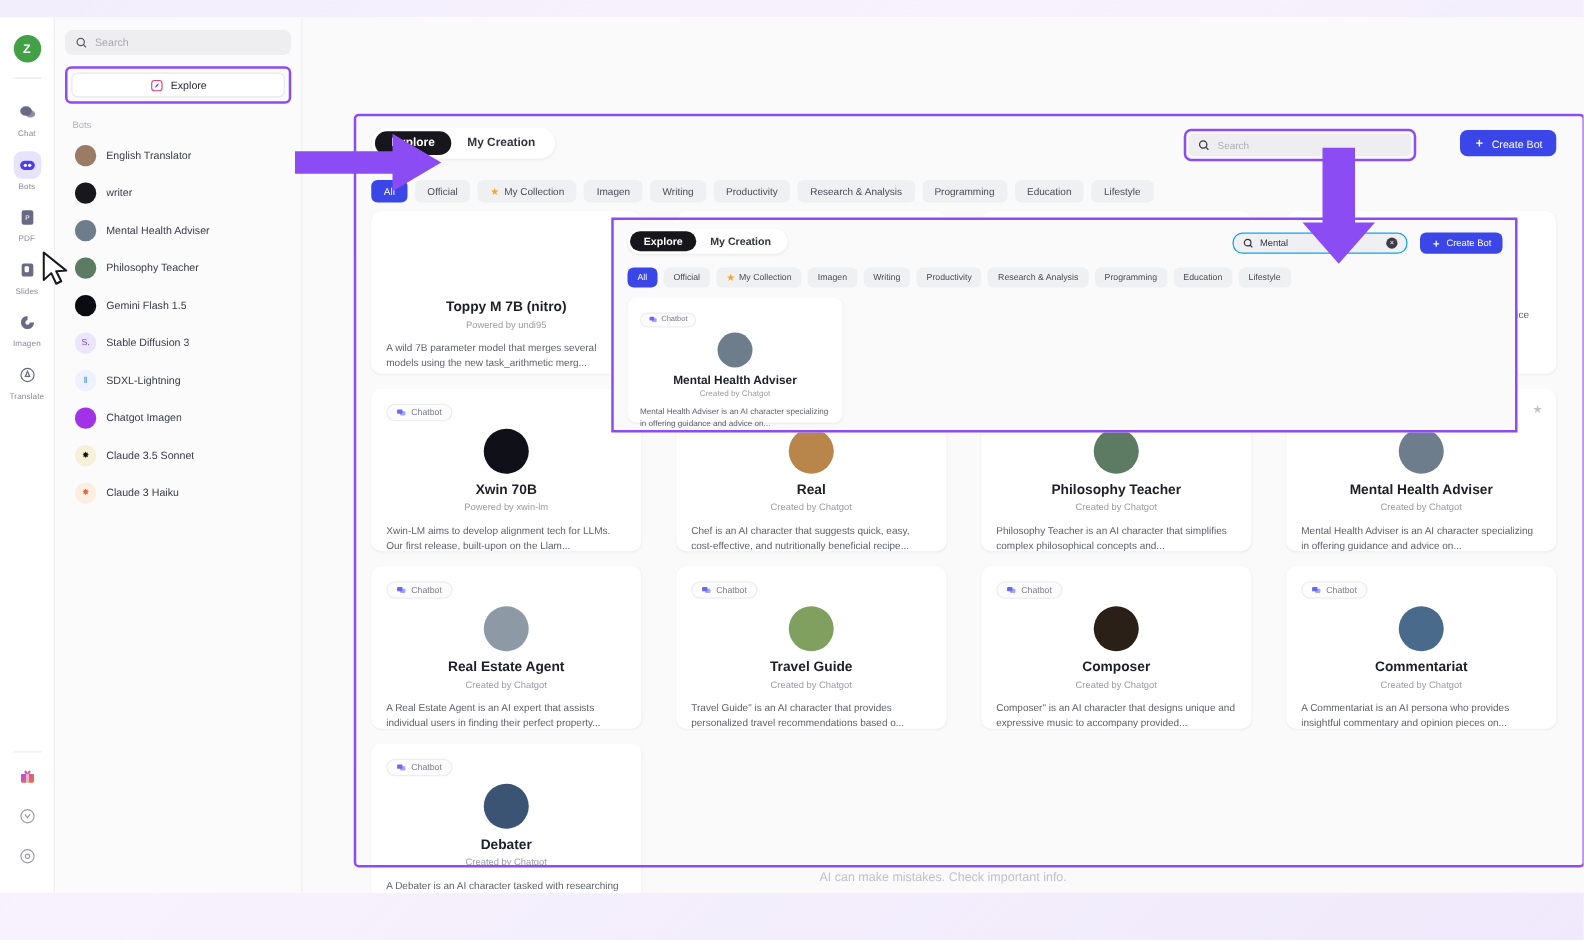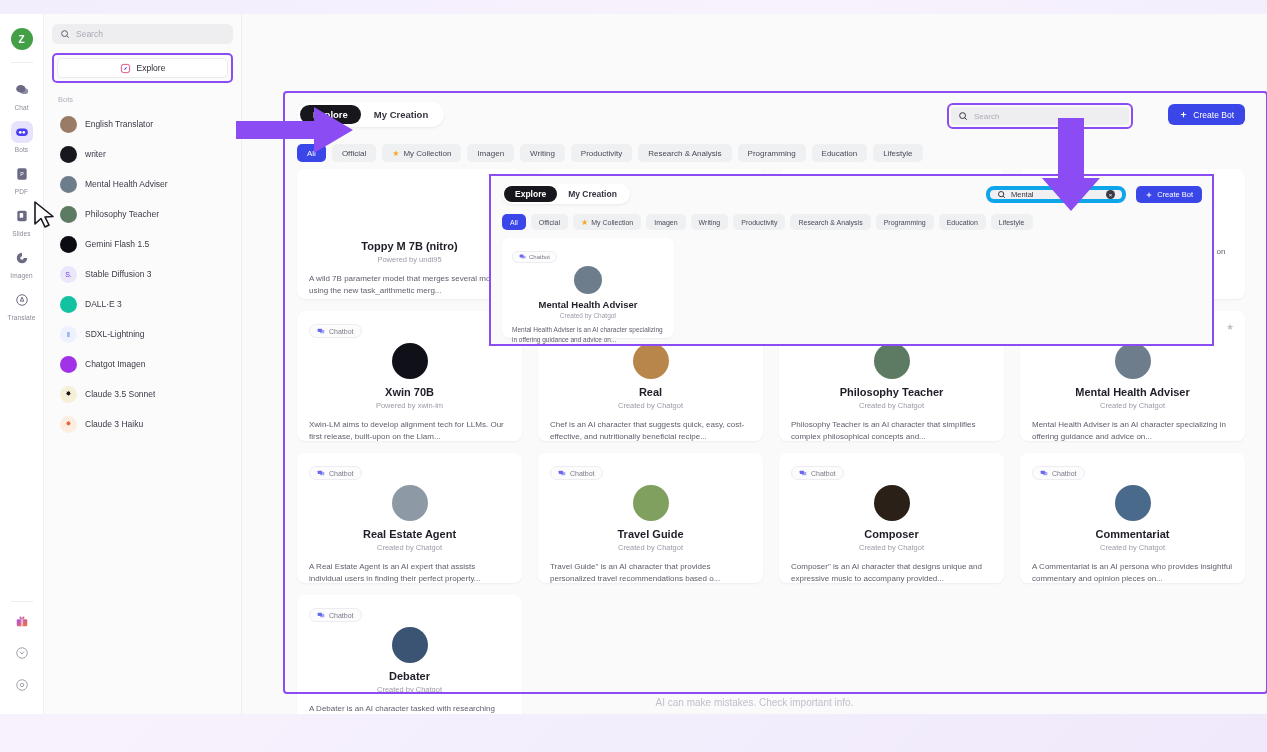--- a/index.html
+++ b/index.html
@@ -89,21 +89,21 @@
   .createbtn { position: absolute; right: 0; top: 2px; height: 21px;
       background: #3b46e8; color: #fff; border-radius: 6px; font-size: 8.5px;
       display: flex; align-items: center; gap: 5px; padding: 0 11px; cursor: pointer; }
   .chips { position: absolute; left: 55px; top: 130px; right: 22px; display: flex; gap: 6px; }
   .chip { height: 18px; border-radius: 5px; background: #eff0f2; color: #4a4a58;
           font-size: 8px; display: flex; align-items: center; gap: 4px; padding: 0 10px; cursor: pointer; white-space: nowrap;}
   .chip.on { background: #3b46e8; color: #fff; }
   .star { color: #f5a623; font-size: 8px; }
   
   .grid { position: absolute; left: 55px; top: 155px; right: 22px;
-          display: grid; grid-template-columns: repeat(4,1fr); gap: 12px 16px; }
+          display: grid; grid-template-columns: repeat(4,1fr); gap: 12px 28px; }
   .card { background: #fff; border-radius: 8px; height: 130px; padding: 10px 12px;
           position: relative; box-shadow: 0 1px 2px rgba(16,16,40,.05); overflow: hidden; cursor: pointer;}
   .badge { display: inline-flex; align-items: center; gap: 4px; height: 14px;
            border: 1px solid #ededf1; border-radius: 8px; padding: 0 7px;
            font-size: 7px; color: #7a7a88; background: #fcfcfd; }
   .cardstar { position: absolute; right: 11px; top: 11px; color: #c2c2cd; font-size: 9px; }
   .cav { width: 36px; height: 36px; border-radius: 50%; margin: 4px auto 0; display:block; }
   .ctitle { text-align: center; font-size: 11px; font-weight: bold; color: #1e1e28; margin-top: 7px; }
   .csub { text-align: center; font-size: 7.5px; color: #9b9ba8; margin-top: 3px; }
   .cdesc { font-size: 8px; color: #60606e; line-height: 1.45; margin-top: 9px; }
@@ -116,21 +116,21 @@
   }
   #inset .i-seg { position: absolute; left: 11px; top: 7px; }
   #inset .segwrap2 { display: inline-flex; align-items: center; background:#fff; border-radius: 12px; padding: 2px; box-shadow: 0 1px 3px rgba(0,0,0,.07);}
   #inset .seg2 { padding: 3px 11px; border-radius: 10px; font-size: 8.5px; font-weight: bold; color: #33333f; cursor:pointer;}
   #inset .seg2.on { background: #16161c; color: #fff; }
   #inset .i-chips { position: absolute; left: 11px; top: 38px; display: flex; gap: 5px; }
   #inset .i-chip { height: 16px; border-radius: 5px; background: #eff0f2; color: #4a4a58;
          font-size: 7px; display: flex; align-items: center; gap: 3px; padding: 0 8px; white-space: nowrap; cursor:pointer;}
   #inset .i-chip.on { background: #3b46e8; color: #fff; }
   #inset .i-search { position: absolute; right: 86px; top: 10px; width: 140px; height: 17px;
-        background: #f0f0f3; border: 4px solid #0ea5e9; border-radius: 8px;
+        background: #f0f0f3; border: 1px solid #0ea5e9; border-radius: 8px;
         display: flex; align-items: center; gap: 5px; padding: 0 7px; font-size: 7.5px; color: #33333f;}
   #inset .i-clear { margin-left: auto; width: 9px; height: 9px; border-radius: 50%;
         background: #3b3b47; color: #fff; font-size: 6px; display:flex;align-items:center;justify-content:center; cursor:pointer;}
   #inset .i-create { position: absolute; right: 10px; top: 10px; height: 17px; background: #3b46e8;
         color: #fff; border-radius: 5px; font-size: 7.5px; display: flex; align-items: center; gap: 4px; padding: 0 9px; cursor:pointer;}
   #inset .i-card { position: absolute; left: 11px; top: 62px; width: 172px; height: 100px;
         background: #fff; border-radius: 7px; padding: 8px 10px; box-shadow: 0 1px 2px rgba(16,16,40,.05);}
   #inset .i-badge { display:inline-flex; align-items:center; gap:3px; height:12px; border:1px solid #ededf1;
         border-radius:7px; padding:0 6px; font-size:6px; color:#7a7a88; background:#fcfcfd;}
   #inset .i-av { width: 28px; height: 28px; border-radius: 50%; margin: 2px auto 0; display:block;}
@@ -280,24 +280,20 @@
         </div>
         <div class="bot-row">
           <span class="bot-av" style="background:#0b0b12;color:#fff"></span>
           <span class="bot-name">Gemini Flash 1.5</span>
         </div>
         <div class="bot-row">
           <span class="bot-av" style="background:#ece6fb;color:#6a3df0">S.</span>
           <span class="bot-name">Stable Diffusion 3</span>
         </div>
         <div class="bot-row">
-          <span class="bot-av" style="background:#13c2a0;color:#fff"></span>
-          <span class="bot-name">DALL·E 3</span>
-        </div>
-        <div class="bot-row">
           <span class="bot-av" style="background:#eef2ff;color:#2f6fe0">‖</span>
           <span class="bot-name">SDXL-Lightning</span>
         </div>
         <div class="bot-row">
           <span class="bot-av" style="background:#a232e8;color:#fff"></span>
           <span class="bot-name">Chatgot Imagen</span>
         </div>
         <div class="bot-row">
           <span class="bot-av" style="background:#f6f0d8;color:#111">✸</span>
           <span class="bot-name">Claude 3.5 Sonnet</span>

